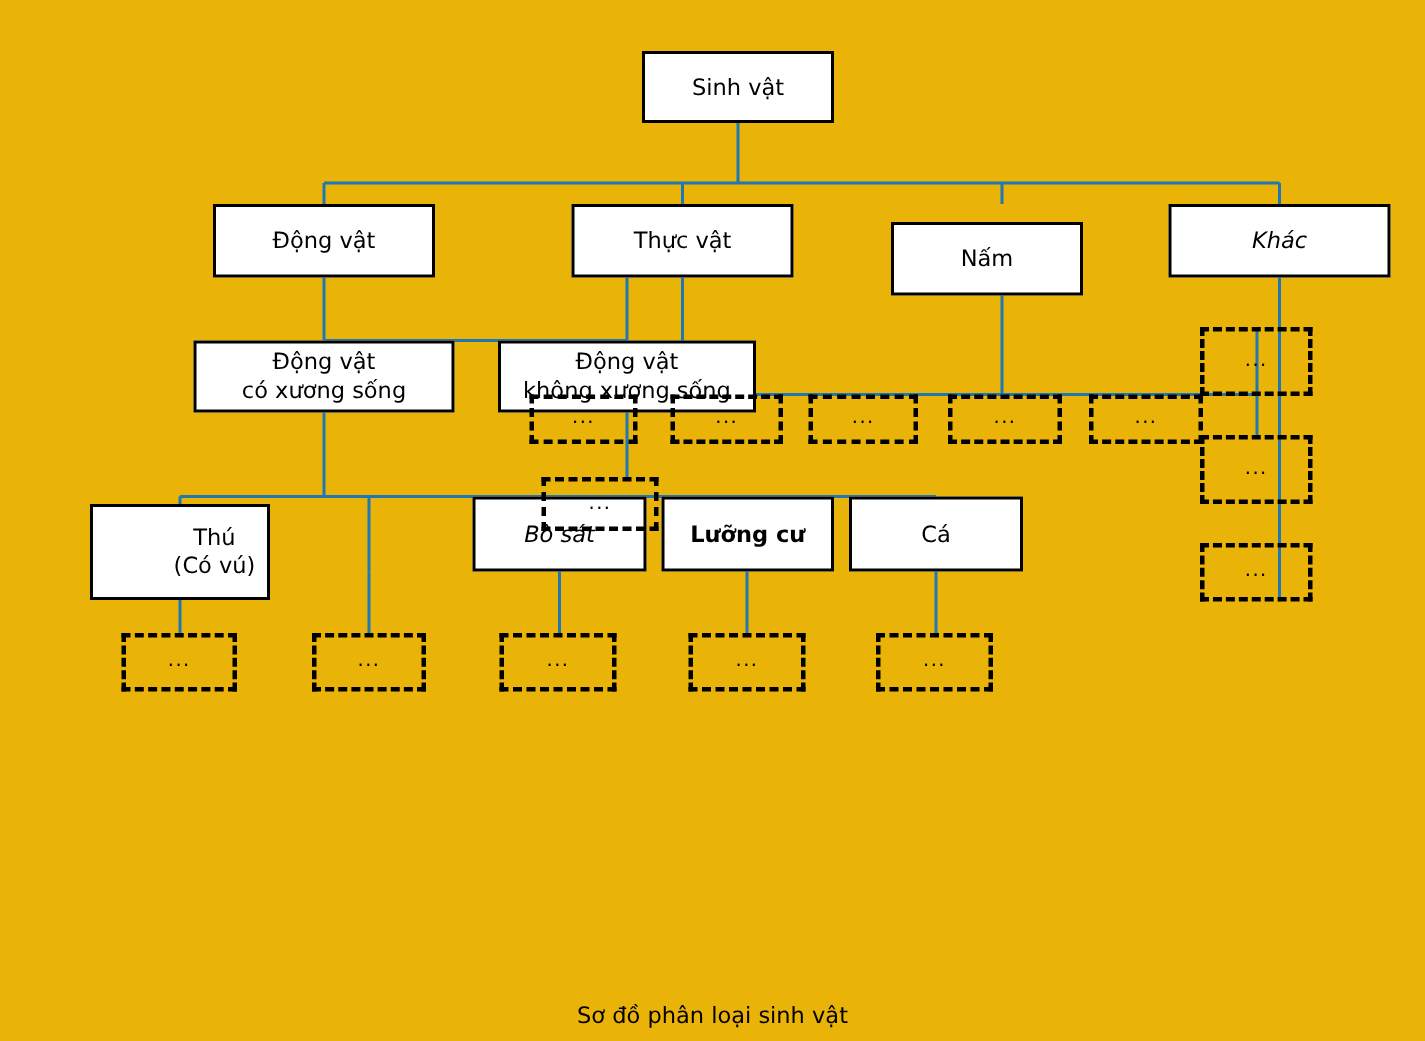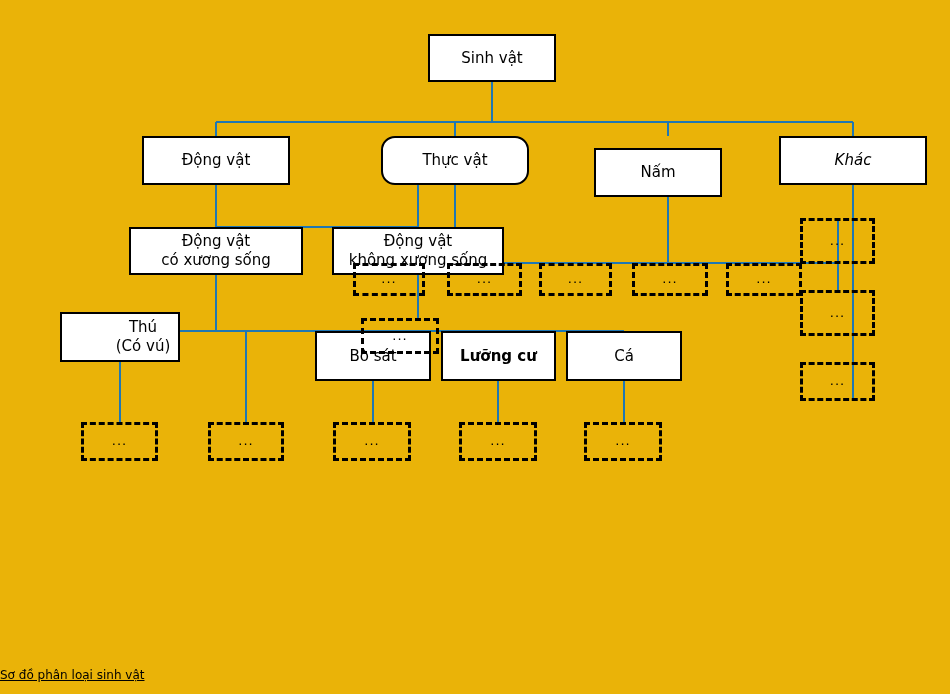--- a/index.html
+++ b/index.html
@@ -50,23 +50,23 @@
     background: transparent;
     z-index: 4;
   }
   .node.dashed .ell {
     letter-spacing: 1px;
   }
   #caption {
     position: absolute;
     left: 0;
     width: 950px;
-    font-size: 12px;
+    text-align: center;
+    font-size: 15px;
     color: #000000;
-    text-decoration: underline;
   }
 </style>
 </head>
 <body>
 
 <div id="canvas" style="background: #eab308;">
 
   <svg id="links" viewBox="0 0 950 694">
       <path d="M492,82 L492,122" stroke="#1f77b4" stroke-width="2" fill="none"></path>
       <path d="M216,122 L853,122" stroke="#1f77b4" stroke-width="2" fill="none"></path>
@@ -93,30 +93,30 @@
       <path d="M624,331 L624,381" stroke="#1f77b4" stroke-width="2" fill="none"></path>
       <path d="M120,381 L120,422" stroke="#1f77b4" stroke-width="2" fill="none"></path>
       <path d="M246,381 L246,422" stroke="#1f77b4" stroke-width="2" fill="none"></path>
       <path d="M373,381 L373,422" stroke="#1f77b4" stroke-width="2" fill="none"></path>
       <path d="M498,381 L498,422" stroke="#1f77b4" stroke-width="2" fill="none"></path>
       <path d="M624,381 L624,422" stroke="#1f77b4" stroke-width="2" fill="none"></path>
     </svg>
 
   <div class="node solid" style="left: 428px; top: 34px; width: 128px; height: 48px; border-color: rgb(0, 0, 0);"><span>Sinh vật</span></div>
   <div class="node solid" style="left: 142px; top: 136px; width: 148px; height: 49px; border-color: rgb(0, 0, 0);"><span>Động vật</span></div>
-  <div class="node solid" style="left: 381px; top: 136px; width: 148px; height: 49px; border-color: rgb(0, 0, 0); border-radius: 14px;"><span>Thực vật</span></div>
+  <div class="node solid" style="left: 381px; top: 136px; width: 148px; height: 49px; border-color: rgb(0, 0, 0);"><span>Thực vật</span></div>
   <div class="node solid" style="left: 594px; top: 148px; width: 128px; height: 49px; border-color: rgb(0, 0, 0);"><span>Nấm</span></div>
   <div class="node solid" style="left: 779px; top: 136px; width: 148px; height: 49px; border-color: rgb(0, 0, 0); font-style: italic;"><span>Khác</span></div>
   <div class="node solid" style="left: 129px; top: 227px; width: 174px; height: 48px; border-color: rgb(0, 0, 0);"><span>Động vật
 có xương sống</span></div>
   <div class="node solid" style="left: 332px; top: 227px; width: 172px; height: 48px; border-color: rgb(0, 0, 0);"><span>Động vật
 không xương sống</span></div>
-  <div class="node solid" style="left: 60px; top: 312px; width: 120px; height: 50px; border-color: rgb(0, 0, 0); padding-left: 46px;"><span>Thú
+  <div class="node solid" style="left: 60px; top: 336px; width: 120px; height: 64px; border-color: rgb(0, 0, 0); padding-left: 46px;"><span>Thú
 (Có vú)</span></div>
-  <div class="node solid" style="left: 315px; top: 331px; width: 116px; height: 50px; border-color: rgb(0, 0, 0);"><span>Bò sát</span></div>
+  <div class="node solid" style="left: 315px; top: 331px; width: 116px; height: 50px; border-color: rgb(0, 0, 0); font-style: italic;"><span>Bò sát</span></div>
   <div class="node solid" style="left: 441px; top: 331px; width: 115px; height: 50px; border-color: rgb(0, 0, 0); font-weight: bold;"><span>Lưỡng cư</span></div>
   <div class="node solid" style="left: 566px; top: 331px; width: 116px; height: 50px; border-color: rgb(0, 0, 0);"><span>Cá</span></div>
 
   <div id="placeholders">
       <div class="node dashed" style="left: 353px; top: 263px; width: 72px; height: 33px; border-color: rgb(0, 0, 0);"><span class="ell">...</span></div>
       <div class="node dashed" style="left: 447px; top: 263px; width: 75px; height: 33px; border-color: rgb(0, 0, 0);"><span class="ell">...</span></div>
       <div class="node dashed" style="left: 539px; top: 263px; width: 73px; height: 33px; border-color: rgb(0, 0, 0);"><span class="ell">...</span></div>
       <div class="node dashed" style="left: 632px; top: 263px; width: 76px; height: 33px; border-color: rgb(0, 0, 0);"><span class="ell">...</span></div>
       <div class="node dashed" style="left: 726px; top: 263px; width: 76px; height: 33px; border-color: rgb(0, 0, 0);"><span class="ell">...</span></div>
       <div class="node dashed" style="left: 361px; top: 318px; width: 78px; height: 36px; border-color: rgb(0, 0, 0);"><span class="ell">...</span></div>

